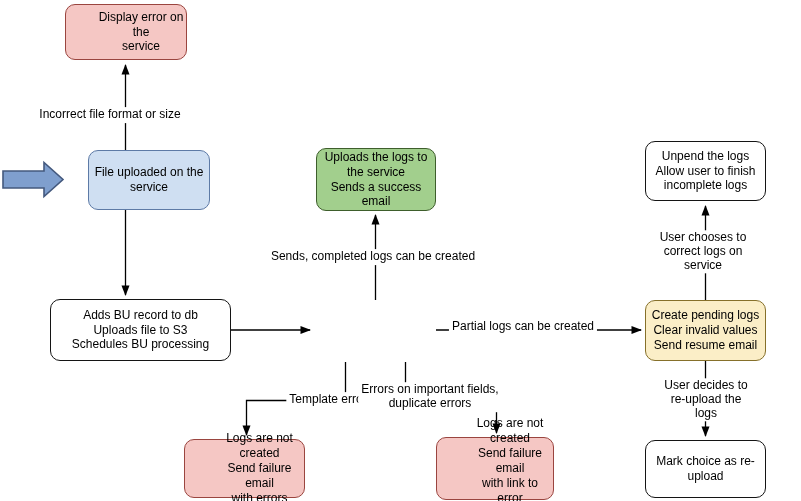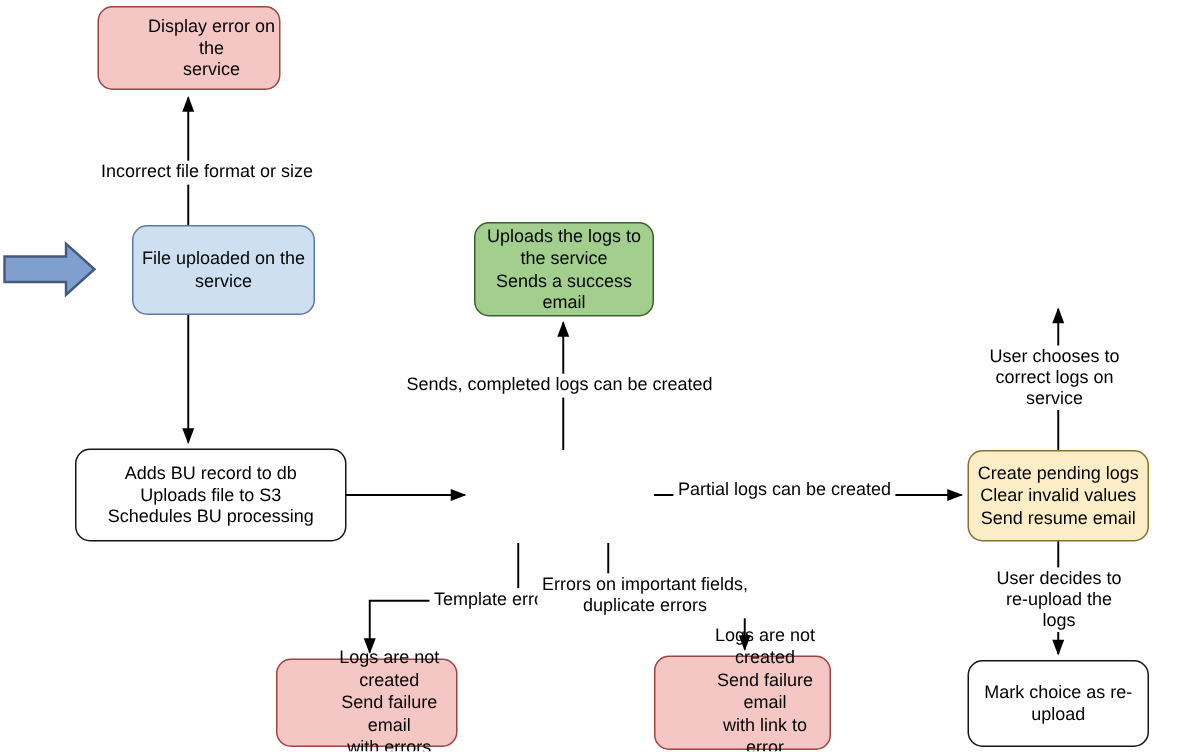--- a/index.html
+++ b/index.html
@@ -49,21 +49,21 @@
     position: absolute;
     transform: translate(-50%, -50%);
     background: #ffffff;
     font-size: 12px;
     line-height: 1.15;
     color: #000000;
     text-align: center;
     white-space: pre-line;
     padding: 1px 3px;
   }
-  .l-incorrect { left: 138px; top: 115px; }
+  .l-incorrect { left: 110px; top: 115px; }
   .l-correct   { left: 128px; top: 261px; }
   .l-valid     { left: 373px; top: 257px; }
   .l-partial   { left: 523px; top: 327px; }
   .l-template  { left: 331px; top: 400px; }
   .l-important { left: 430px; top: 397px; }
   .l-chooses   { left: 703px; top: 252px; }
   .l-decides   { left: 706px; top: 400px; }
 </style>
 </head>
 <body>
@@ -120,20 +120,23 @@
 
   <div class="node c-pink n-logs-summary">Logs are not created
 Send failure email
 with link to error
 summary</div>
 
   <div class="node c-yellow n-create-pending">Create pending logs
 Clear invalid values
 Send resume email</div>
 
+  <div class="node c-white n-unpend-logs">Unpend the logs
+Allow user to finish
+incomplete logs</div>
 
   <div class="node c-white n-mark-choice">Mark choice as re-
 upload</div>
 
   <div class="elabel l-incorrect">Incorrect file format or size</div>
 
 
   <div class="elabel l-valid">Sends, completed logs can be created</div>
 
   <div class="elabel l-partial">Partial logs can be created</div>

